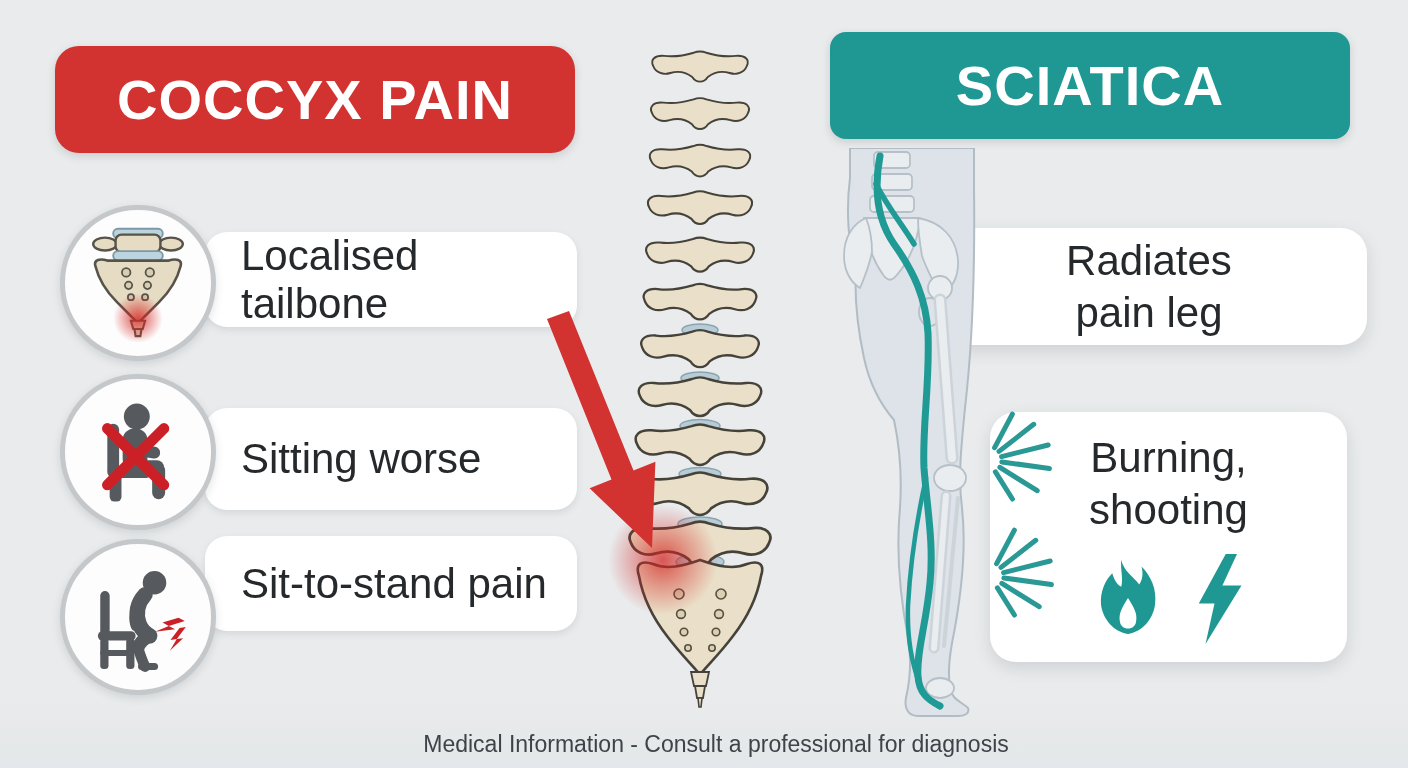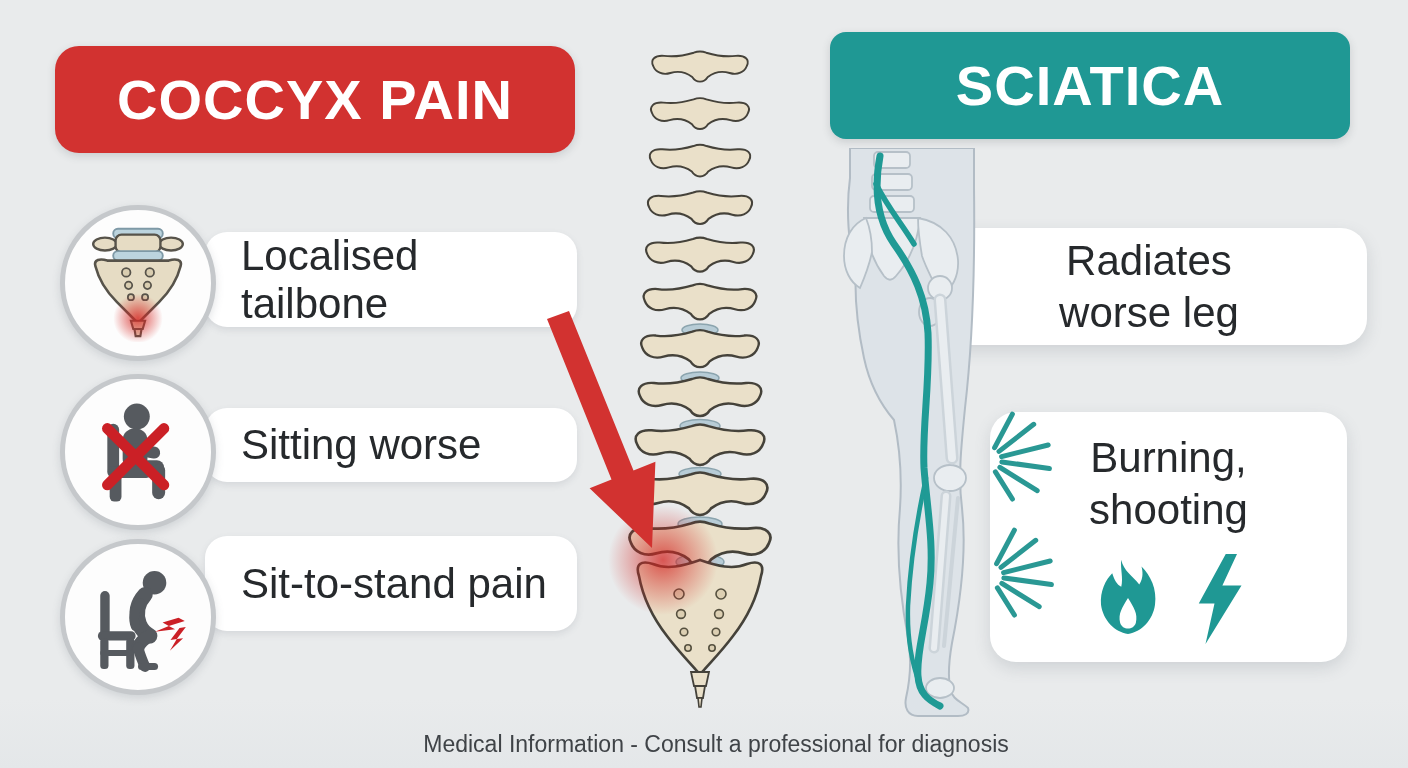--- a/index.html
+++ b/index.html
@@ -19,21 +19,21 @@
   }
   .banner-red{left:55px;top:46px;width:520px;background:var(--red,#d23230);border-radius:24px;}
   .banner-teal{left:830px;top:32px;width:520px;background:var(--teal,#1f9894);}
   .pill{
     background:var(--card,#ffffff);border-radius:22px;z-index:2;
     display:flex;align-items:center;padding-left:36px;box-sizing:border-box;
     font-size:42px;color:var(--text,#26292c);
     box-shadow:0 3px 7px rgba(90,100,110,.14);
   }
   .pill1{left:205px;top:232px;width:372px;height:95px;}
-  .pill2{left:205px;top:408px;width:372px;height:74px;text-align:center;}
+  .pill2{left:205px;top:408px;width:372px;height:102px;text-align:center;}
   .pill3{left:205px;top:536px;width:372px;height:95px;}
   .icon-circle{
     width:156px;height:156px;border-radius:50%;background:#fdfdfd;
     border:5px solid #c5c8cb;box-sizing:border-box;z-index:3;
     box-shadow:0 3px 8px rgba(90,100,110,.18);
     display:flex;align-items:center;justify-content:center;
   }
   .circ1{left:60px;top:205px;}
   .circ2{left:60px;top:374px;}
   .circ3{left:60px;top:539px;}
@@ -194,21 +194,21 @@
     <circle cx="68" cy="514" r="55" fill="url(#glow)"></circle>
   </svg>
 
   <svg class="abs z6" style="left:540px;top:295px;" width="140" height="280" viewBox="0 0 140 280">
     <polygon points="7,24 29,16 93.5,175.6 115.4,166.7 112,253 49.6,193.3 71.5,184.4" fill="var(--red,#d23230)"></polygon>
   </svg>
 
   <div class="abs card cardA">
     <div>
       <div>Radiates</div>
-      <div>worse leg</div>
+      <div>pain leg</div>
     </div>
   </div>
 
   <div class="abs card cardB">
     <div>
       <div>Burning,</div>
       <div>shooting</div>
     </div>
     <div class="icon-row">
       <svg width="72" height="90" viewBox="0 0 64 74">

